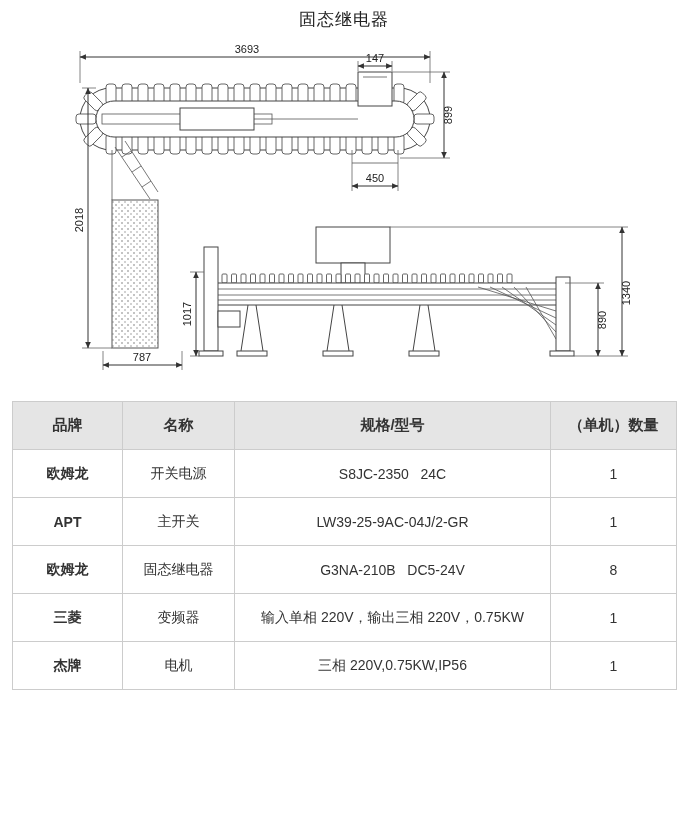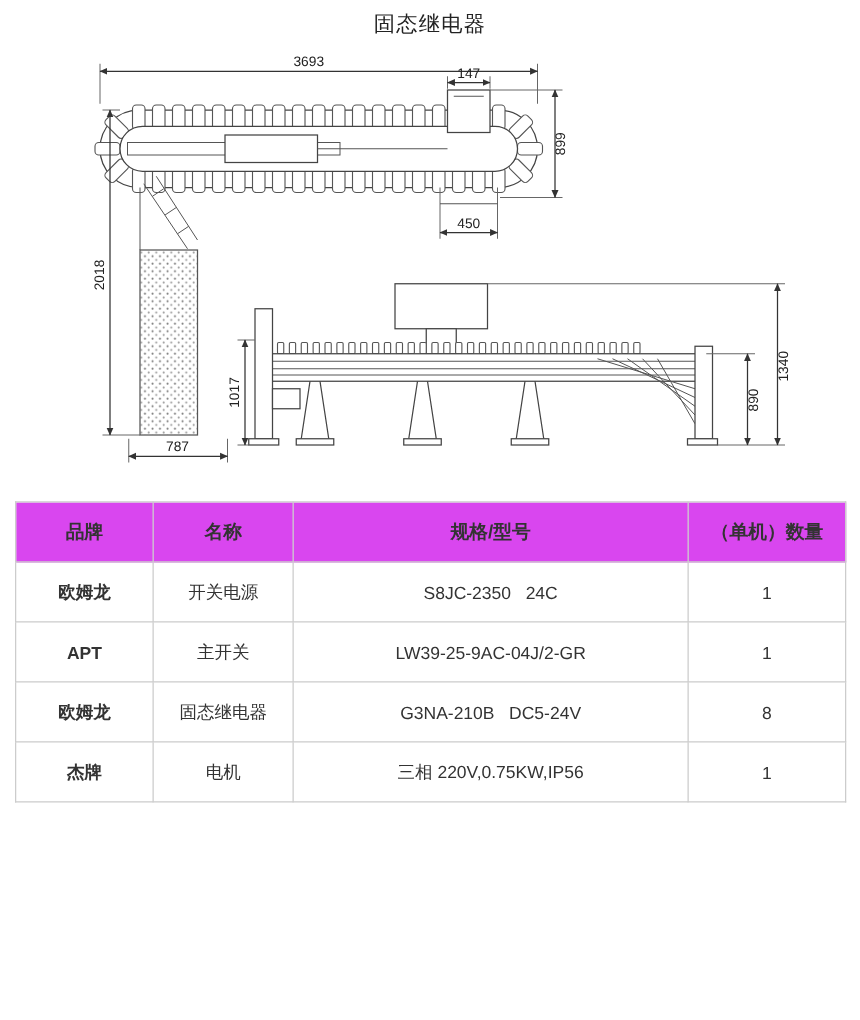--- a/index.html
+++ b/index.html
@@ -39,21 +39,21 @@
   .config-table th,.config-table td{
     border:1px solid #ccc;
     height:43px;
     text-align:center;
     vertical-align:middle;
     font-size:14px;
     padding:2px 4px;
     white-space:pre-wrap;
   }
   .config-table th{
-    background:#d946ef;
+    background:#e5e5e5;
     font-weight:bold;
     font-size:15px;
     color:#333;
   }
   .config-table td:first-child{font-weight:bold;}
   .col-brand{width:110px;}
   .col-name{width:112px;}
   .col-spec{width:316px;}
   .col-qty{width:126px;}
 </style>
@@ -292,20 +292,26 @@
           <td>LW39-25-9AC-04J/2-GR</td>
           <td>1</td>
         </tr>
         <tr>
           <td>欧姆龙</td>
           <td>固态继电器</td>
           <td>G3NA-210B   DC5-24V</td>
           <td>8</td>
         </tr>
         <tr>
+          <td>三菱</td>
+          <td>变频器</td>
+          <td>输入单相 220V，输出三相 220V，0.75KW</td>
+          <td>1</td>
+        </tr>
+        <tr>
           <td>杰牌</td>
           <td>电机</td>
           <td>三相 220V,0.75KW,IP56</td>
           <td>1</td>
         </tr>
       </tbody>
   </table>
 
 </div>
 

